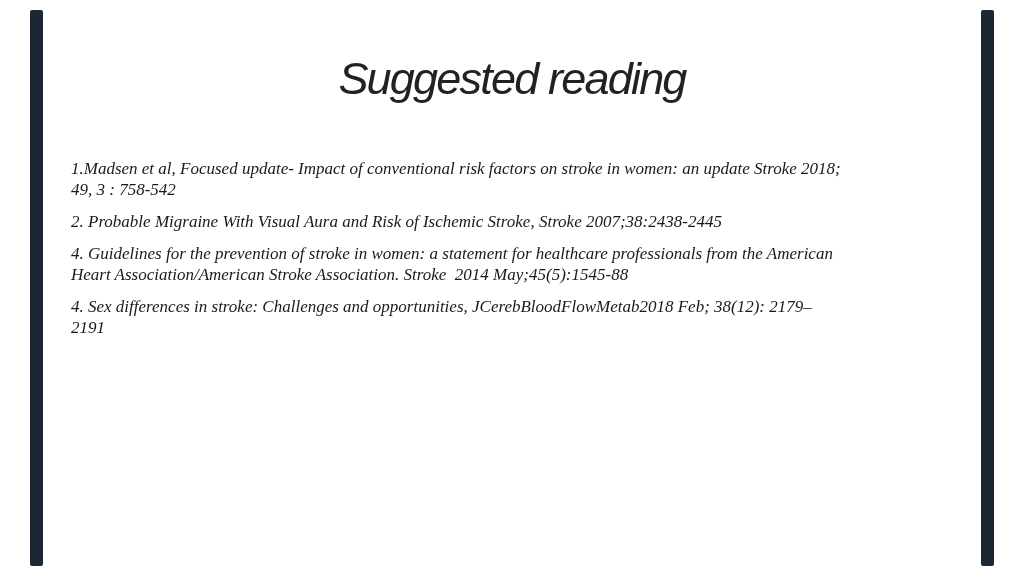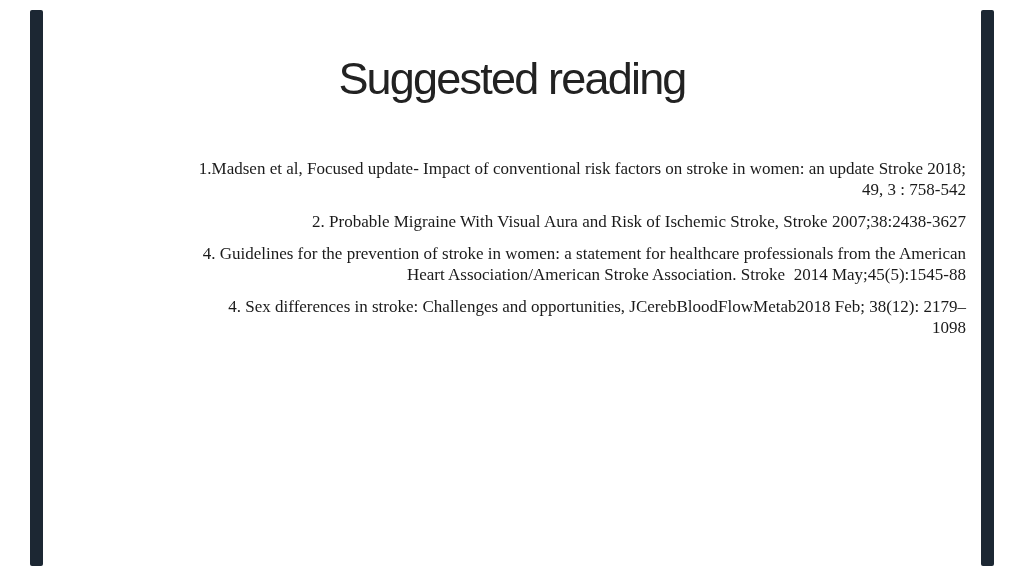--- a/index.html
+++ b/index.html
@@ -7,20 +7,21 @@
     padding: 0;
     background: #ffffff;
   }
   .slide {
     position: relative;
     width: 1024px;
     height: 576px;
     background: var(--bg-color, #ffffff);
     overflow: hidden;
     font-family: "Liberation Serif", "DejaVu Serif", serif;
+    font-style: italic;
   }
   .side-bar {
     position: absolute;
     top: 10px;
     width: 13px;
     height: 556px;
     background: var(--sidebar-color, #1c2733);
     border-radius: 2px;
   }
   .side-bar.left  { left: 30px; }
@@ -44,44 +45,43 @@
     top: 158px;
     left: 71px;
     width: 895px;
     color: var(--body-color, #1a1a1a);
     font-size: 17px;
     line-height: 21px;
   }
   .ref {
     margin: 0 0 11px 0;
     padding: 0;
-    text-align: right;
   }
   .ref-line {
     display: block;
     white-space: pre-wrap;
   }
 </style>
 </head>
 <body>
 
 <div class="slide">
   <div class="side-bar left"></div>
   <div class="side-bar right"></div>
   <h1 class="title">Suggested reading</h1>
   <div class="refs" id="refs">
       <p class="ref">
         <span class="ref-line">1.Madsen et al, Focused update- Impact of conventional risk factors on stroke in women: an update Stroke 2018;</span>
         <span class="ref-line">49, 3 : 758-542</span>
       </p>
       <p class="ref">
-        <span class="ref-line">2. Probable Migraine With Visual Aura and Risk of Ischemic Stroke, Stroke 2007;38:2438-3627</span>
+        <span class="ref-line">2. Probable Migraine With Visual Aura and Risk of Ischemic Stroke, Stroke 2007;38:2438-2445</span>
       </p>
       <p class="ref">
         <span class="ref-line">4. Guidelines for the prevention of stroke in women: a statement for healthcare professionals from the American</span>
         <span class="ref-line">Heart Association/American Stroke Association. Stroke  2014 May;45(5):1545-88</span>
       </p>
       <p class="ref">
         <span class="ref-line">4. Sex differences in stroke: Challenges and opportunities, JCerebBloodFlowMetab2018 Feb; 38(12): 2179–</span>
-        <span class="ref-line">1098</span>
+        <span class="ref-line">2191</span>
       </p>
     </div>
 </div>
 
 </body></html>

